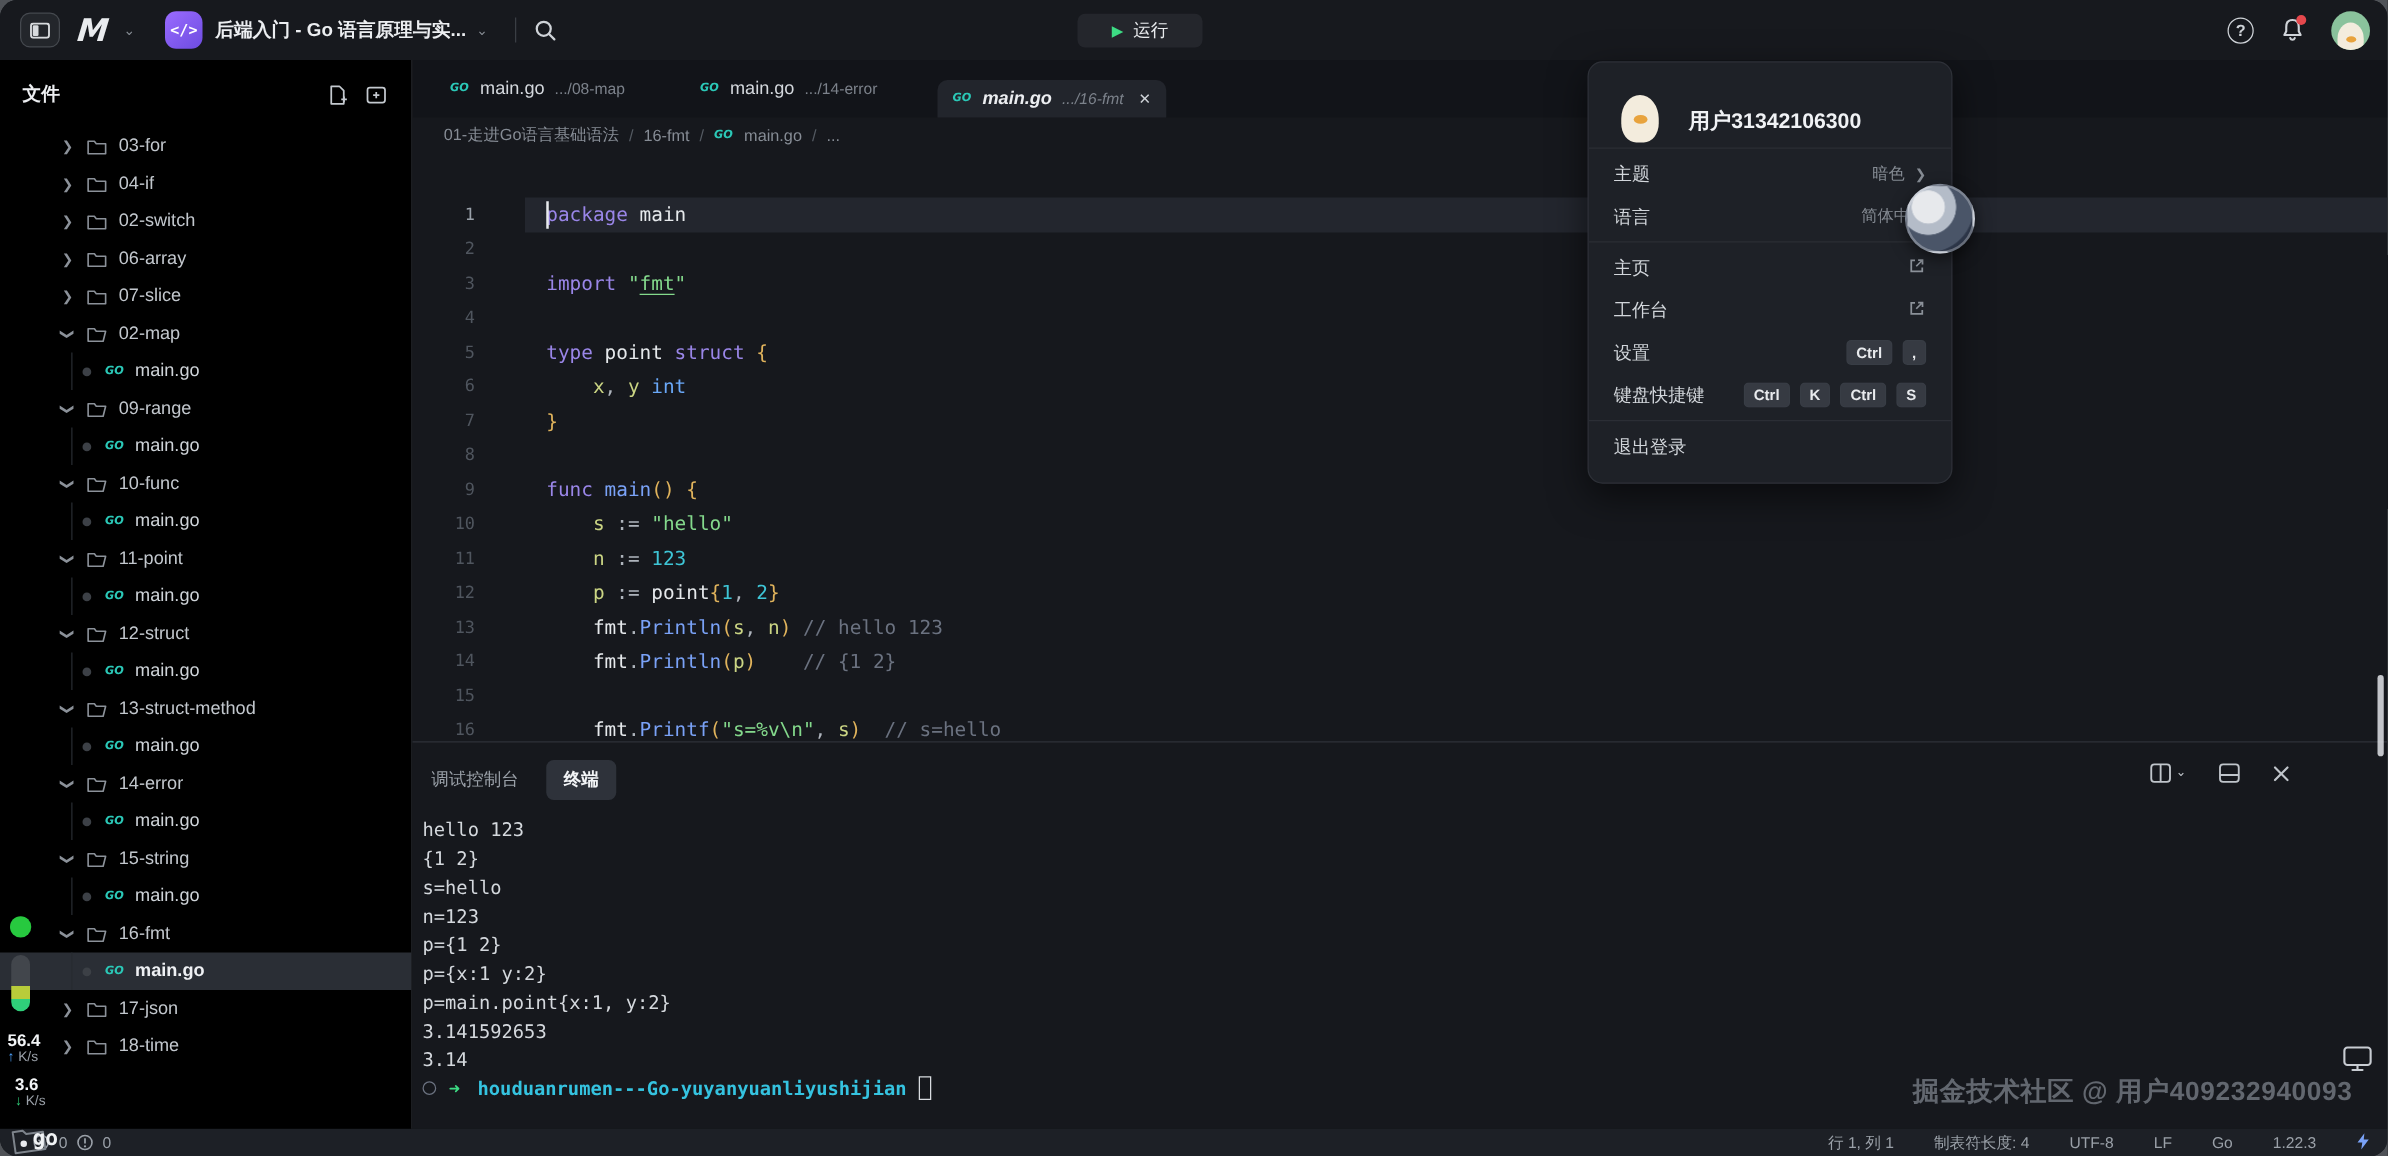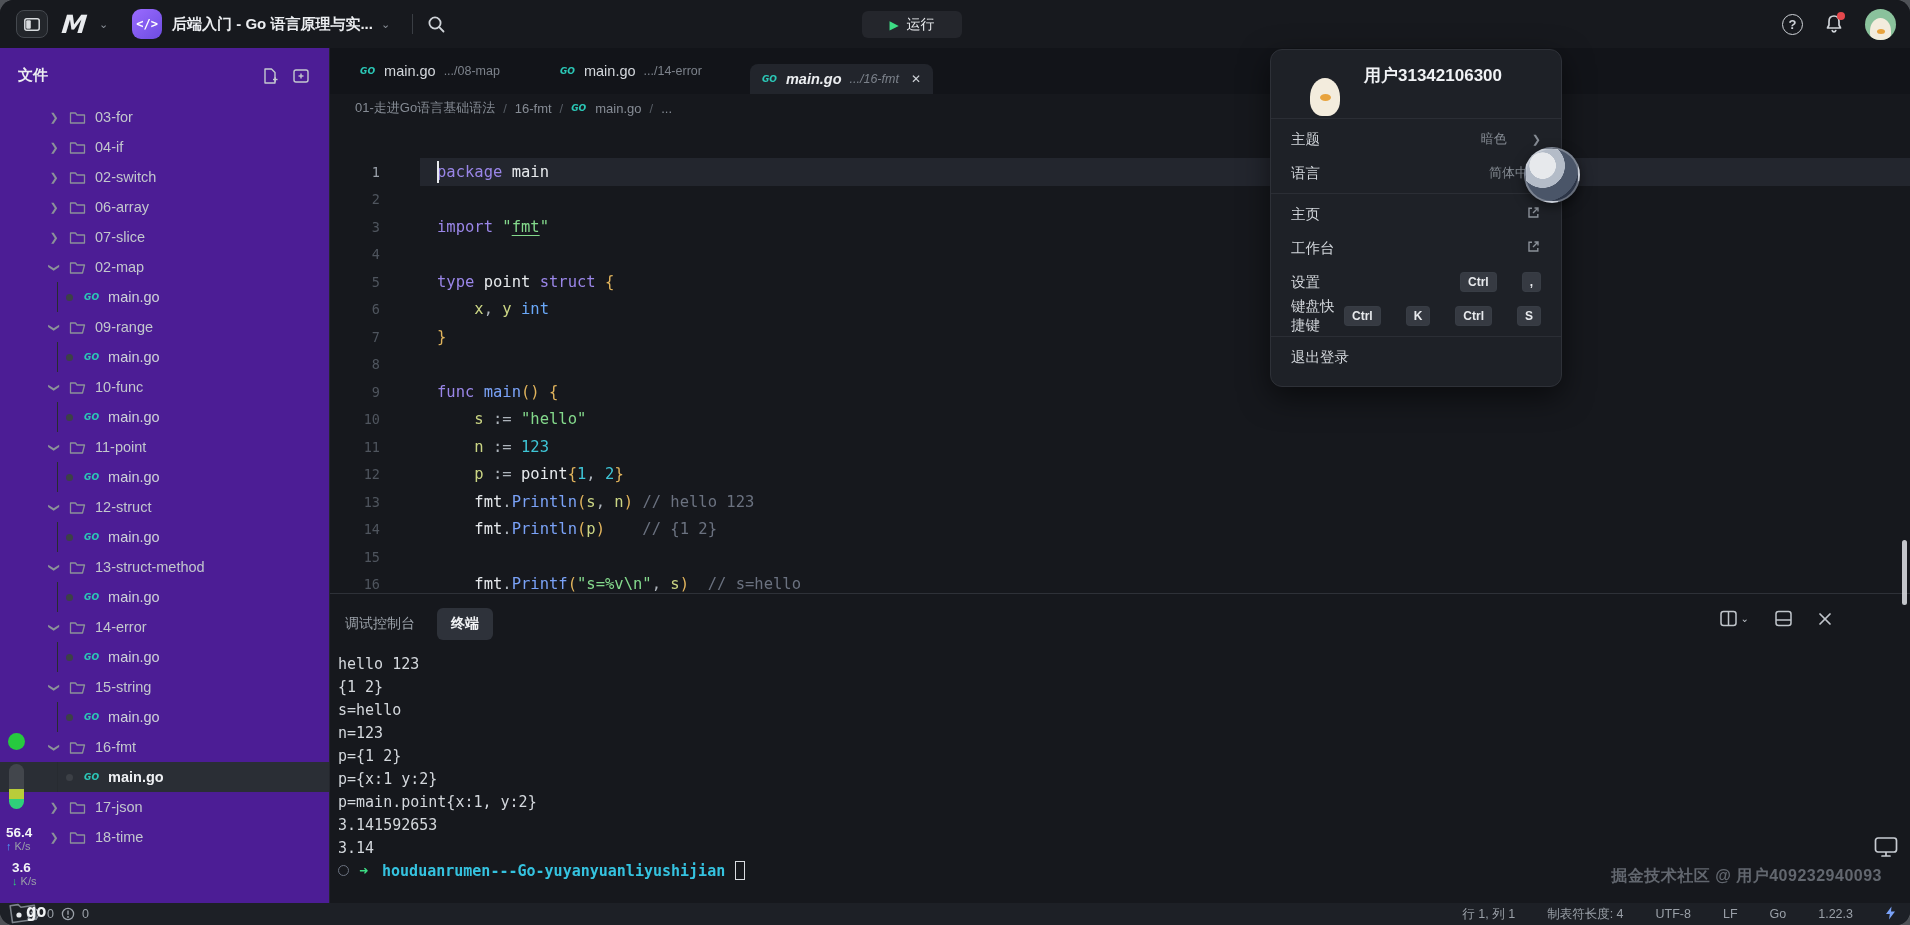--- a/index.html
+++ b/index.html
@@ -22,21 +22,21 @@
   .bell-wrap { position:relative; width:22px; height:22px; }
   .bell-dot { position:absolute; top:-1px; right:0; width:8px; height:8px; background:#e5484d; border-radius:50%; }
   .avatar { width:31px; height:31px; border-radius:50%; background:#8ac29c; overflow:hidden; position:relative; }
   .avatar::after { content:""; position:absolute; left:5px; top:9px; width:21px; height:26px; background:#f3ecdd; border-radius:50% 50% 40% 40%; }
   .avatar::before { content:""; position:absolute; left:12px; top:20px; width:8px; height:5px; background:#e8a33d; border-radius:50%; z-index:2; }
 
   
   .main { flex:1; display:flex; min-height:0; }
 
   
-  .sidebar { width:330px; flex:0 0 330px; background:#4c1d95; border-right:1px solid #24272d; position:relative; }
+  .sidebar { width:330px; flex:0 0 330px; background:#000000; border-right:1px solid #24272d; position:relative; }
   .side-head { display:flex; align-items:center; padding:18px 18px 8px 18px; }
   .side-title { color:#eceef1; font-size:15px; font-weight:700; flex:1; }
   .side-icons { display:flex; gap:13px; }
   .tree { margin-top:9px; }
   .trow { height:30px; display:flex; align-items:center; font-size:14.5px; position:relative; }
   .trow.folder { padding-left:46px; color:#c2c7cd; }
   .trow.file { padding-left:66px; color:#ced3d8; }
   .trow.file::before { content:""; position:absolute; left:57px; top:0; bottom:0; width:1px; background:#272b31; }
   .trow.selected { background:#2a2e35; color:#eef0f3; font-weight:700; }
   .tchev { width:16px; display:flex; justify-content:center; margin-right:6px; color:#8b9199; font-size:11px; transition:none; }
@@ -94,35 +94,35 @@
   .pr-cursor { width:10px; height:19px; border:1.5px solid #d8dbe0; margin-left:10px; }
 
   
   .statusbar { height:22px; flex:0 0 22px; background:#1d2026; display:flex; align-items:center; padding:0 14px 0 26px; color:#9aa0a8; font-size:12.5px; }
   .sb-left { display:flex; align-items:center; gap:7px; }
   .sb-right { margin-left:auto; display:flex; align-items:center; gap:32px; }
   .sb-item { white-space:nowrap; }
 
   
   .user-menu { position:absolute; left:1270px; top:49px; width:292px; height:338px; background:#1e2127; border:1px solid #2e3138; border-radius:12px; box-shadow:0 10px 30px rgba(0,0,0,.55); z-index:20; overflow:visible; }
-  .um-head { display:flex; align-items:flex-start; padding:14px 18px 10px 31px; height:68px; }
+  .um-head { display:flex; align-items:flex-end; padding:14px 18px 10px 18px; height:68px; }
   .um-avatar { width:46px; height:46px; margin-right:16px; }
   .um-avatar .avatar { width:46px; height:46px; }
   .um-avatar .avatar::after { left:8px; top:14px; width:30px; height:38px; }
   .um-avatar .avatar::before { left:18px; top:30px; width:11px; height:7px; }
   .um-name { color:#f0f2f5; font-size:17px; font-weight:700; }
   .um-hr { border:none; height:1px; background:#2b2e35; }
   .um-row { height:34px; display:flex; align-items:center; padding:0 20px; font-size:14.5px; color:#d2d6db; }
   .um-sec { padding:3px 0; }
-  .um-right { margin-left:auto; display:flex; align-items:center; gap:25px; color:#858b93; font-size:13px; }
+  .um-right { margin-left:auto; display:flex; align-items:center; gap:8px; color:#858b93; font-size:13px; }
   .kbd { background:#363a42; border:1px solid #43485330; color:#e8eaed; font-size:12px; font-weight:700; border-radius:4px; padding:2px 7px; }
   .moon { position:absolute; left:1524px; top:147px; width:56px; height:56px; border-radius:50%; z-index:25;
           background:radial-gradient(circle at 32% 32%, #e7e9ec 0 26%, #b4bcc8 27% 44%, #4a5568 45% 72%, #2c3547 73% 100%);
           border:2px solid rgba(255,255,255,.28); box-shadow:0 4px 12px rgba(0,0,0,.5); }
-  .watermark { position:absolute; right:28px; bottom:38px; font-size:16px; font-weight:600; color:rgba(145,152,161,.62); z-index:8; letter-spacing:.5px;margin-left:19px; }
+  .watermark { position:absolute; right:28px; bottom:38px; font-size:21px; font-weight:600; color:rgba(145,152,161,.62); z-index:8; letter-spacing:.5px;margin-left:19px; }
   .monitor-btn { position:absolute; right:10px; bottom:64px; width:28px; height:28px; display:flex; align-items:center; justify-content:center; z-index:9; }
   .scroll-thumb { position:absolute; right:3px; top:540px; width:5px; height:65px; background:rgba(224,227,231,.85); border-radius:3px; z-index:9; }
 </style>
 </head>
 <body>
 
 <div id="window">
 
   <div class="topbar">
     <div class="tb-toggle">

